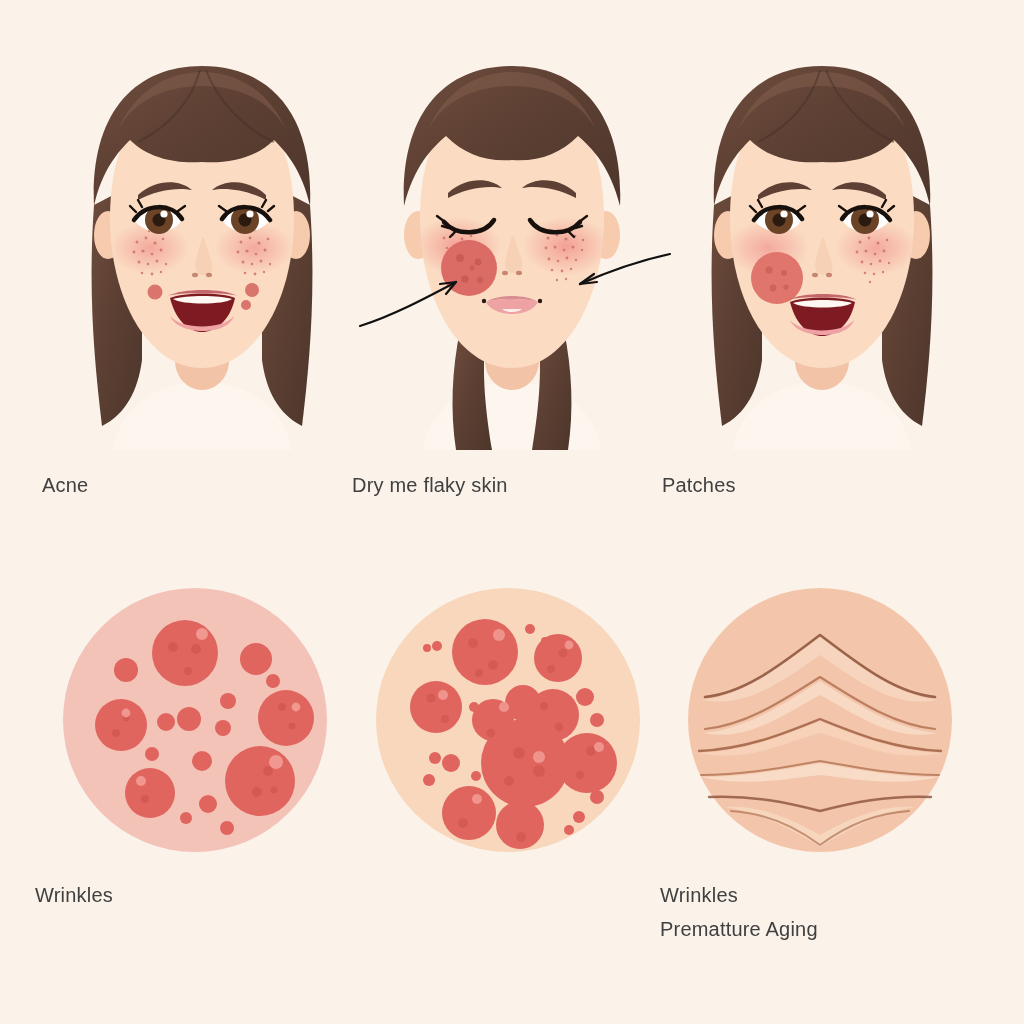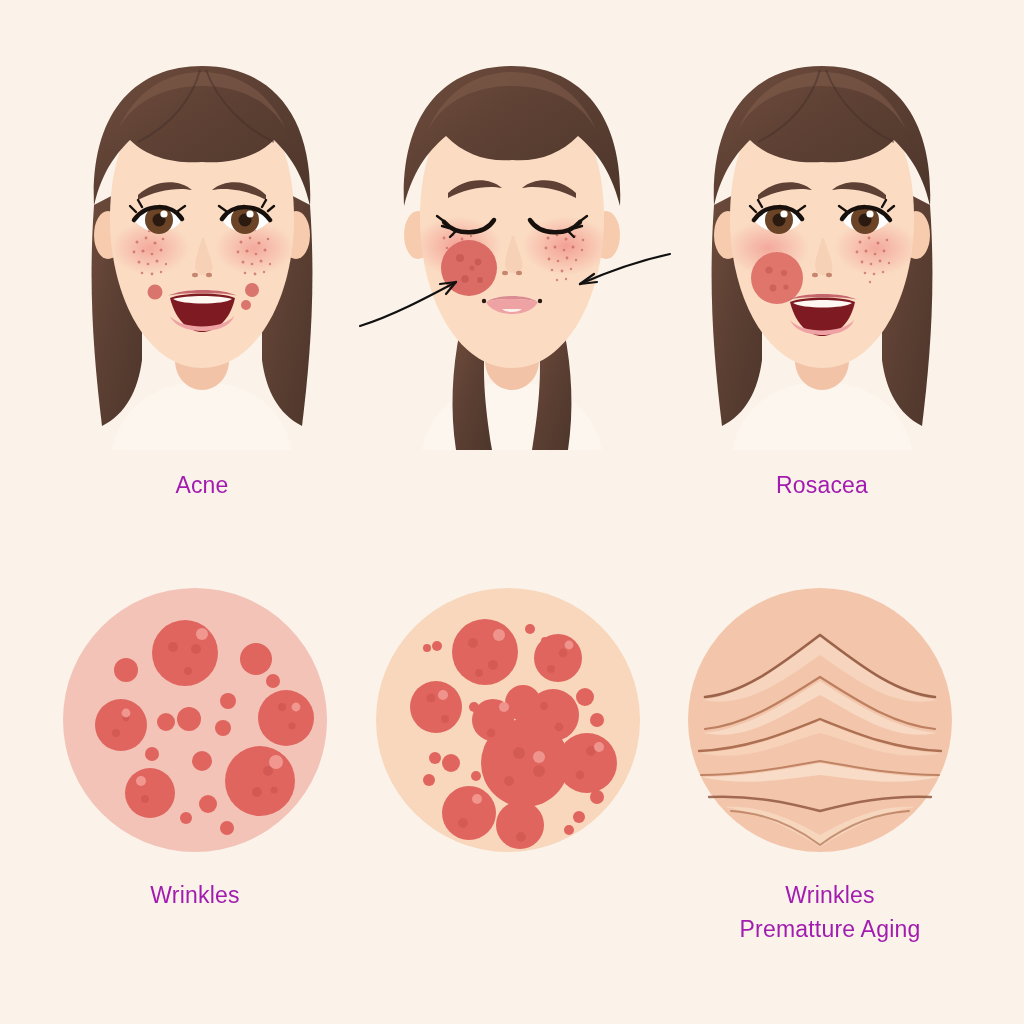--- a/index.html
+++ b/index.html
@@ -8,23 +8,22 @@
     width:1024px;height:1024px;
     background:#FBF3EA;
     font-family:"Liberation Sans", sans-serif;
     overflow:hidden;
     position:relative;
   }
   #board{position:absolute;inset:0;}
   .cell{position:absolute;}
   .caption{
     position:absolute;
-    text-align:center;
-    color:#a21caf;
-    font-size:23px;
+    color:#404040;
+    font-size:20px;
     line-height:34px;
     font-family:"Liberation Sans", sans-serif;
     letter-spacing:.2px;
     white-space:pre-line;
   }
   svg{display:block;}
 </style>
 </head>
 <body>
 
@@ -330,21 +329,22 @@
         <path d="M128 290 C140 304 180 304 192 290 C186 310 136 310 128 290 Z" fill="#EFA2A4"></path>
       </g>
       <path d="M160 36 C228 36 272 84 268 176 C260 140 244 122 232 110 C214 128 186 134 160 132 C134 134 106 128 88 110 C76 122 60 140 52 176 C48 84 92 36 160 36 Z" fill="url(#hairG3)"></path>
       <path d="M160 42 C196 42 228 62 244 100 C228 70 196 56 160 56 C124 56 92 70 76 100 C92 62 124 42 160 42 Z" fill="#8A6351" opacity=".45"></path>
       <path d="M158 40 C150 70 128 96 96 112" stroke="#43302A" stroke-width="2" fill="none" opacity=".5"></path>
       <path d="M164 40 C176 72 202 98 232 112" stroke="#43302A" stroke-width="2" fill="none" opacity=".5"></path>
     </svg>
   </div>
 
   <div class="caption" style="left:42px;top:468px;width:320px;">Acne</div>
-  <div class="caption" style="left:662px;top:468px;width:320px;">Rosacea</div>
+  <div class="caption" style="left:352px;top:468px;width:320px;">Dry me flaky skin</div>
+  <div class="caption" style="left:662px;top:468px;width:320px;">Patches</div>
 
   <div class="cell" style="left:60px;top:585px;width:270px;height:270px;">
     <svg width="270" height="270" viewBox="0 0 270 270">
       <circle cx="135" cy="135" r="132" fill="#F3C3B8"></circle>
       <g fill="#E0655E">
         <circle cx="125" cy="68" r="33"></circle>
         <circle cx="66" cy="85" r="12"></circle>
         <circle cx="196" cy="74" r="16"></circle>
         <circle cx="213" cy="96" r="7"></circle>
         <circle cx="61" cy="140" r="26"></circle>

